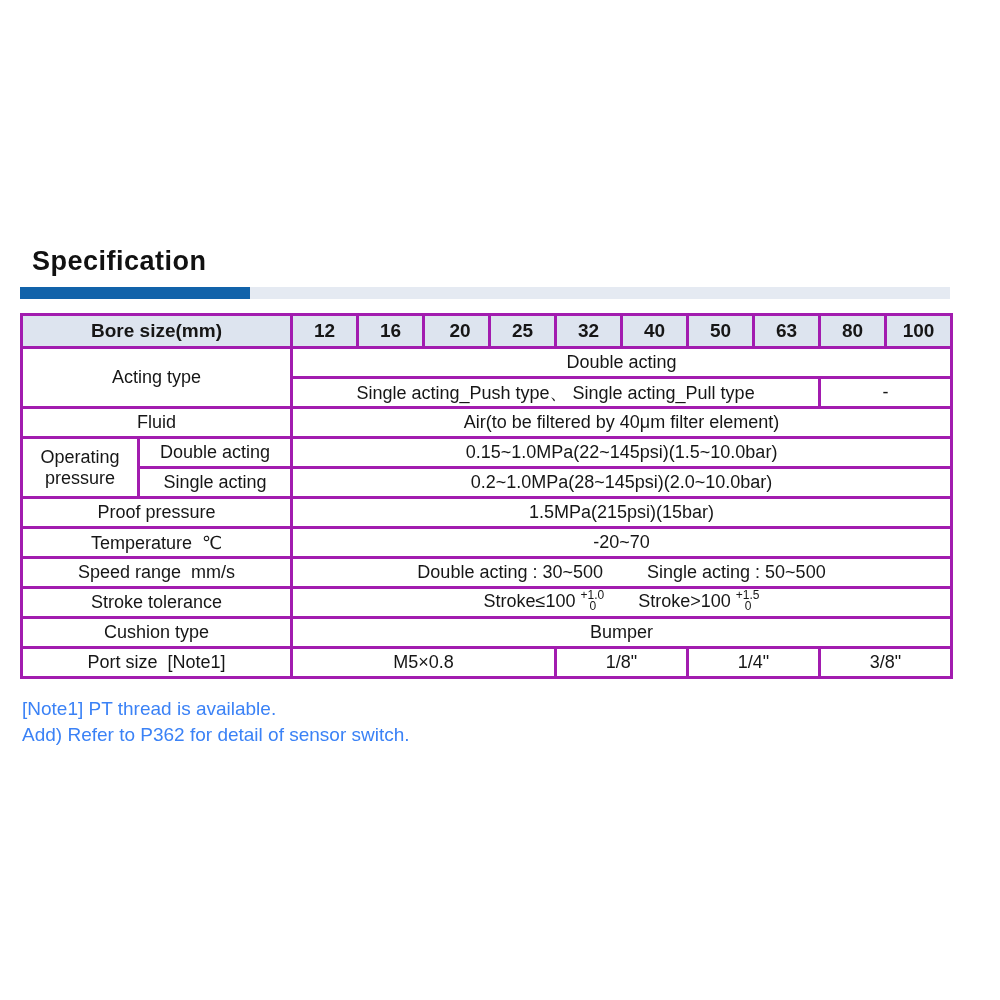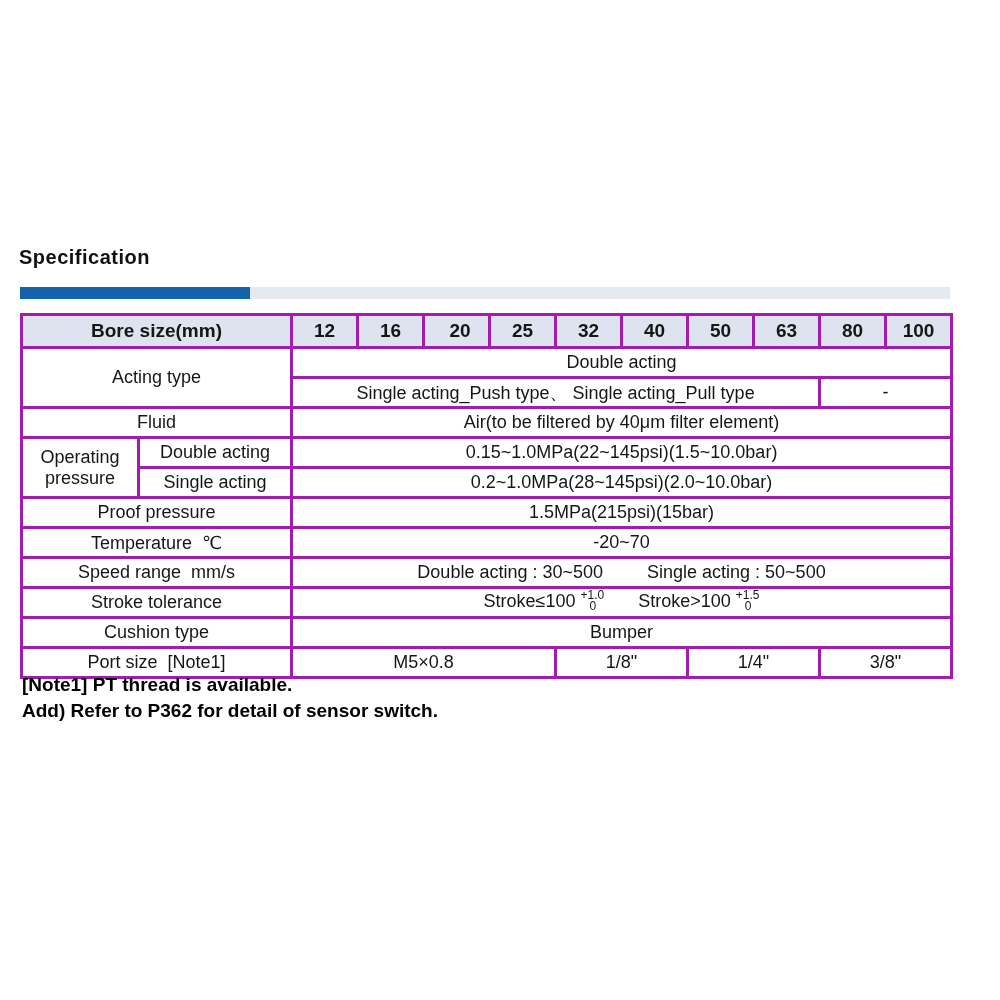--- a/index.html
+++ b/index.html
@@ -4,22 +4,22 @@
 <style>
   html,body{margin:0;padding:0;}
   body{
     width:1000px;height:1000px;background:#ffffff;
     font-family:"Liberation Sans","DejaVu Sans",sans-serif;
     color:#161616;
   }
   .page{position:relative;width:1000px;height:1000px;background:#fff;overflow:hidden;}
 
   .title{
-    position:absolute;left:19px;top:246px;
-    font-size:20px;font-weight:bold;letter-spacing:.5px;color:#111;
+    position:absolute;left:32px;top:246px;
+    font-size:27px;font-weight:bold;letter-spacing:.5px;color:#111;
   }
   .accent-bar{position:absolute;left:20px;top:287px;width:930px;height:12px;display:flex;}
   .accent-dark{width:230px;height:100%;}
   .accent-light{flex:1;height:100%;}
 
   table.spec{
     position:absolute;left:20px;top:313px;width:930px;
     border-collapse:collapse;table-layout:fixed;
     font-size:18px;color:#161616;
     border-top:3px solid #3a3a3a;border-bottom:3px solid #3a3a3a;
@@ -42,21 +42,21 @@
   td.sublabel{text-align:left;padding-left:8px;}
   .speed-flex{display:flex;justify-content:center;gap:44px;}
   .tol{
     display:inline-block;vertical-align:middle;text-align:left;
     font-size:12px;line-height:11px;margin-left:5px;transform:translateY(-2px);
   }
   .tol .top{display:block;}
   .tol .bot{display:block;padding-left:9px;}
   .stroke-seg2{margin-left:34px;}
 
-  .notes{position:absolute;left:22px;top:672px;font-size:19px;line-height:26px;color:#000000;font-weight:bold;}
+  .notes{position:absolute;left:22px;top:696px;font-size:19px;line-height:26px;color:#3b82f6;}
   .notes div{white-space:pre-wrap;}
 </style>
 </head>
 <body>
 
 <div class="page">
 
   <div class="title">Specification</div>
 
   <div class="accent-bar">

